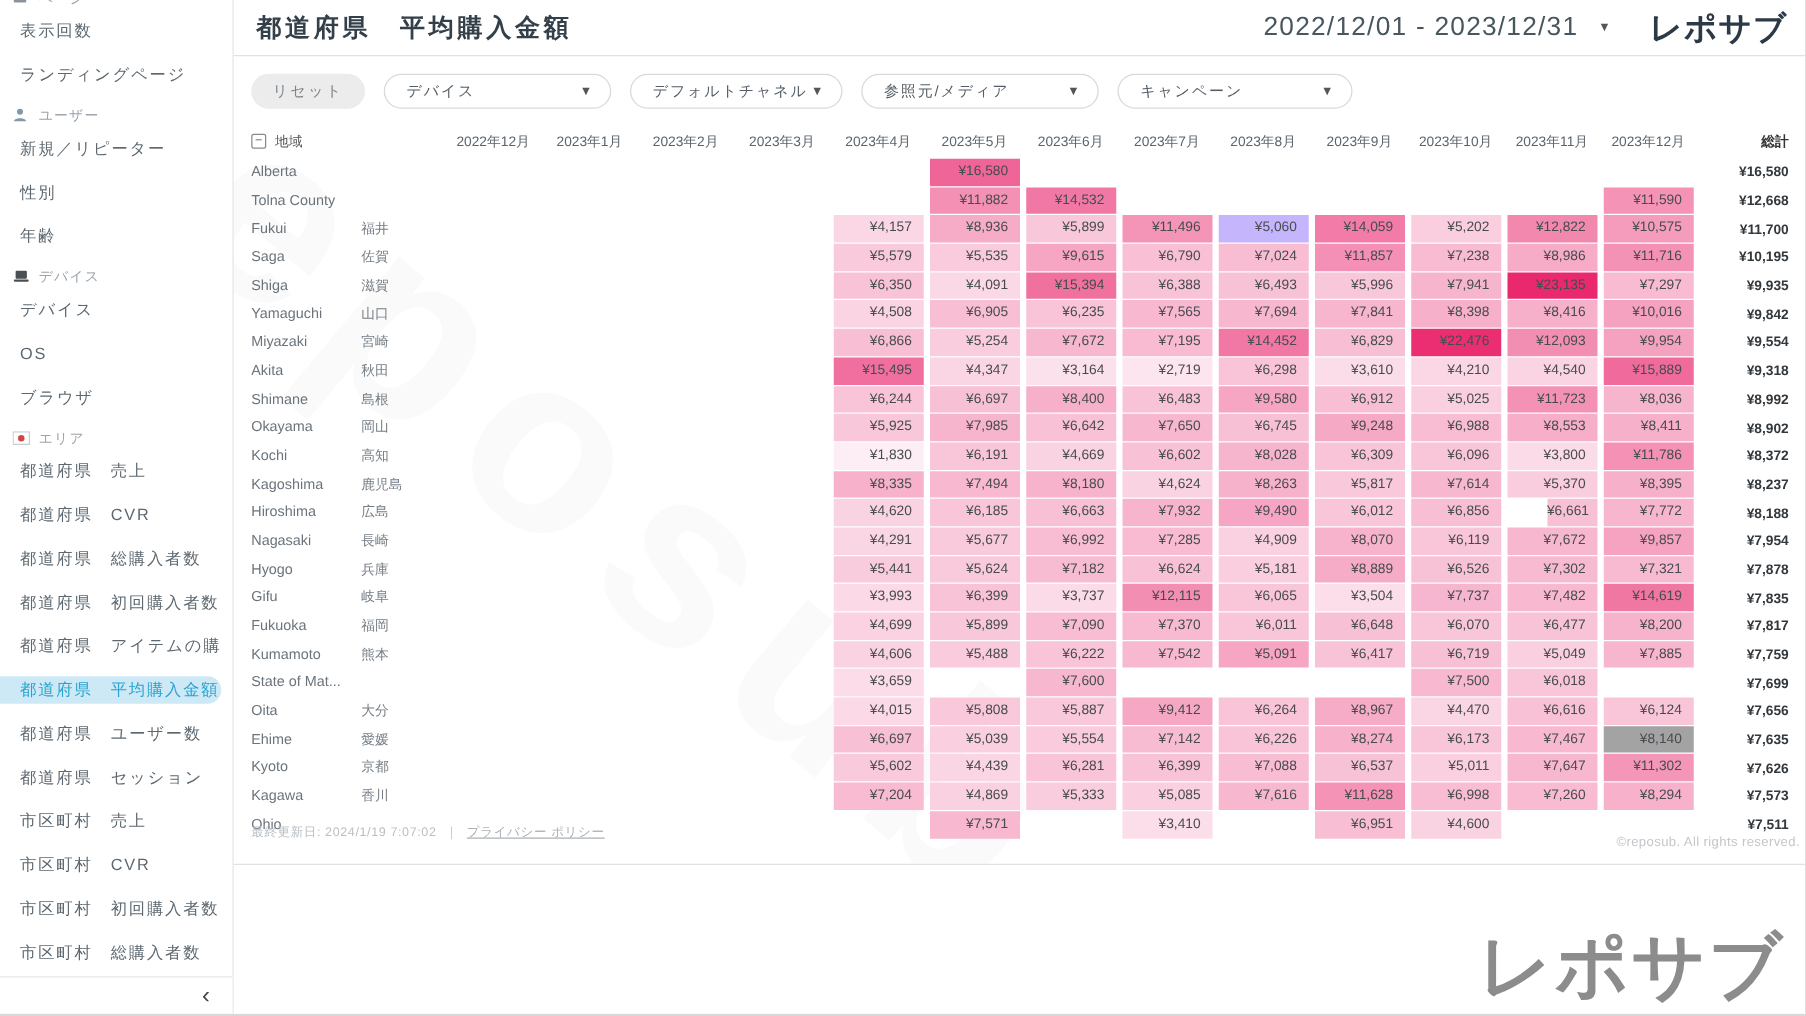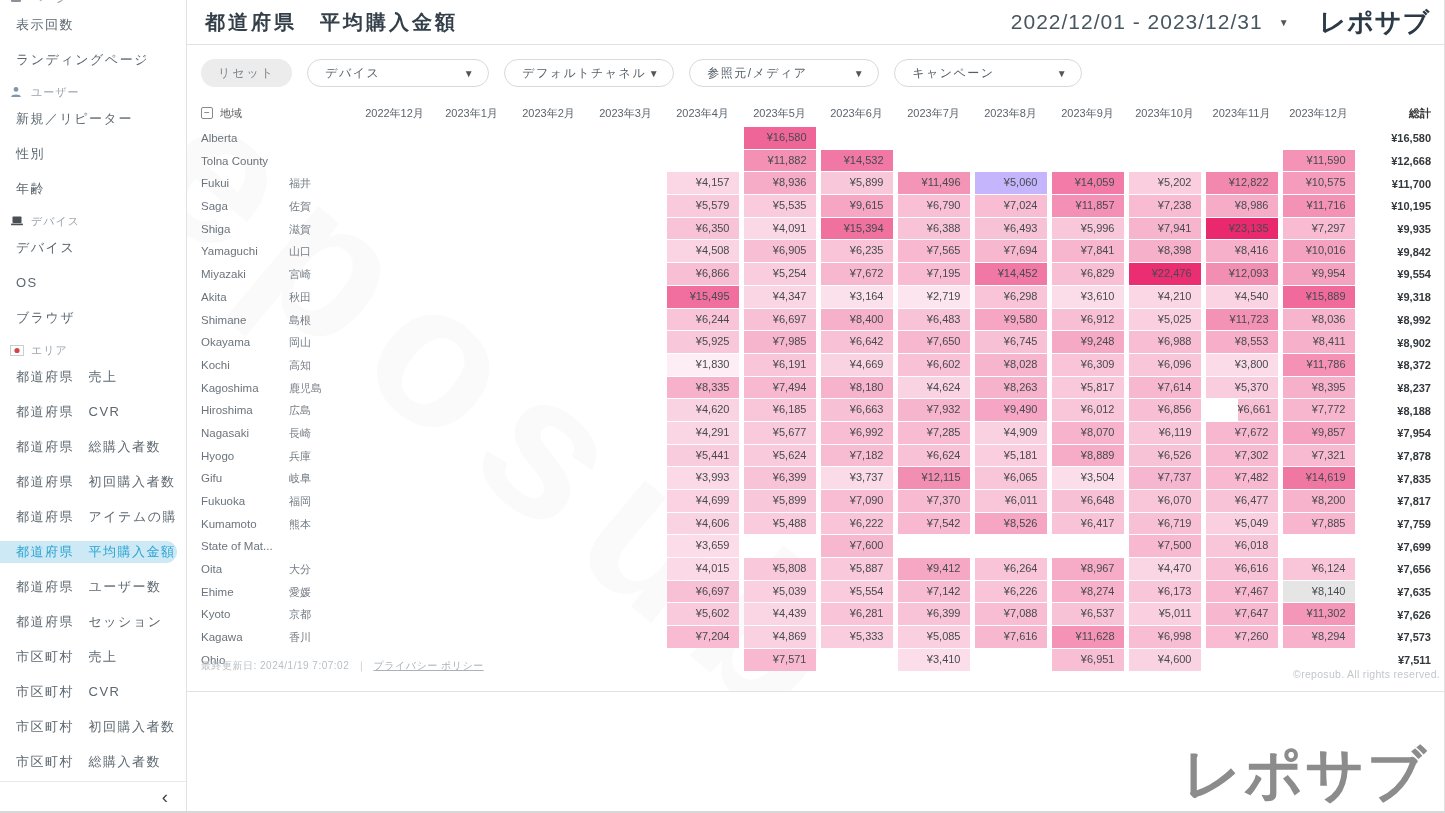--- a/index.html
+++ b/index.html
@@ -774,21 +774,21 @@
               <div class="cell">
                 <div class="cell-bg" style="background: rgb(249, 203, 221);">¥5,488</div>
               </div>
               <div class="cell">
                 <div class="cell-bg" style="background: rgb(249, 196, 216);">¥6,222</div>
               </div>
               <div class="cell">
                 <div class="cell-bg" style="background: rgb(248, 184, 208);">¥7,542</div>
               </div>
               <div class="cell">
-                <div class="cell-bg" style="background: rgb(246, 165, 195);">¥8,526</div>
+                <div class="cell-bg" style="background: rgb(246, 165, 195);">¥5,091</div>
               </div>
               <div class="cell">
                 <div class="cell-bg" style="background: rgb(249, 195, 215);">¥6,417</div>
               </div>
               <div class="cell">
                 <div class="cell-bg" style="background: rgb(248, 192, 213);">¥6,719</div>
               </div>
               <div class="cell">
                 <div class="cell-bg" style="background: rgb(250, 207, 224);">¥5,049</div>
               </div>
@@ -884,21 +884,21 @@
               <div class="cell">
                 <div class="cell-bg" style="background: rgb(247, 177, 203);">¥8,274</div>
               </div>
               <div class="cell">
                 <div class="cell-bg" style="background: rgb(249, 197, 216);">¥6,173</div>
               </div>
               <div class="cell">
                 <div class="cell-bg" style="background: rgb(248, 185, 208);">¥7,467</div>
               </div>
               <div class="cell">
-                <div class="cell-bg" style="background: #e5e5e5;">¥8,140</div>
+                <div class="cell-bg" style="background: #a3a3a3;">¥8,140</div>
               </div>
               <div class="total-cell">¥7,635</div>
             </div>
             <div class="trow">
               <div class="name-en">Kyoto</div>
               <div class="name-ja">京都</div>
               <div class="cell"></div>
               <div class="cell"></div>
               <div class="cell"></div>
               <div class="cell"></div>

